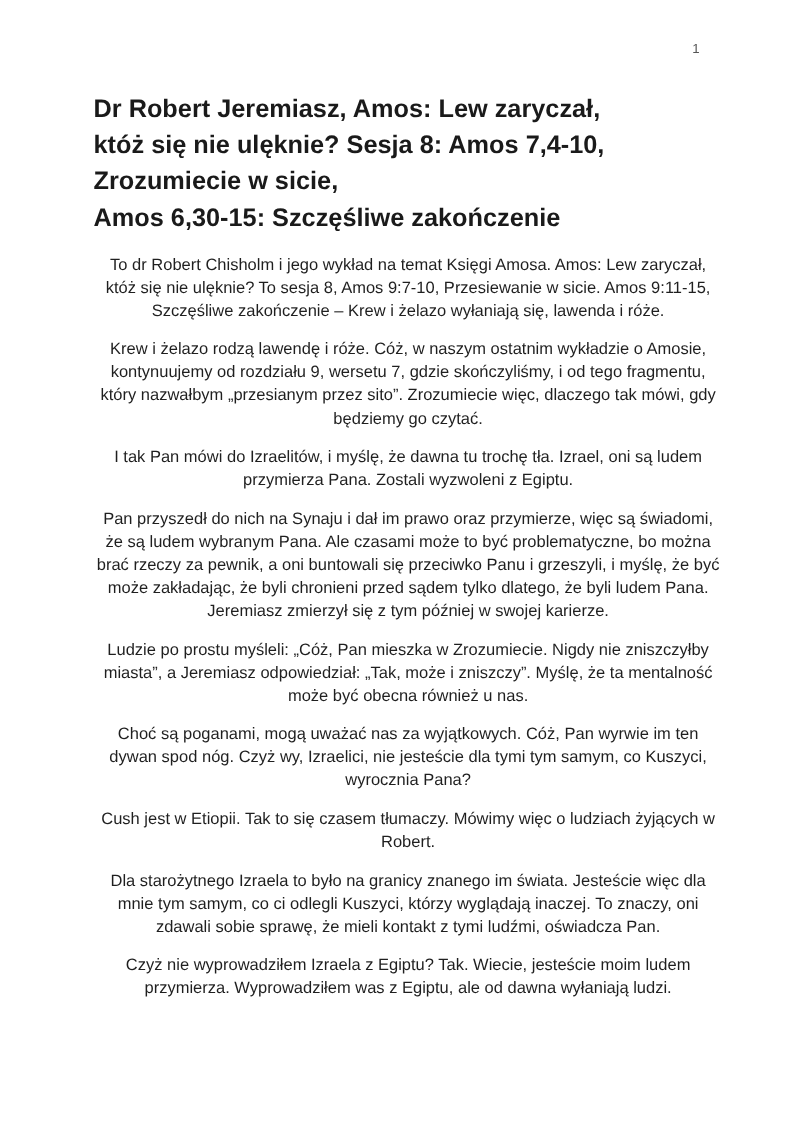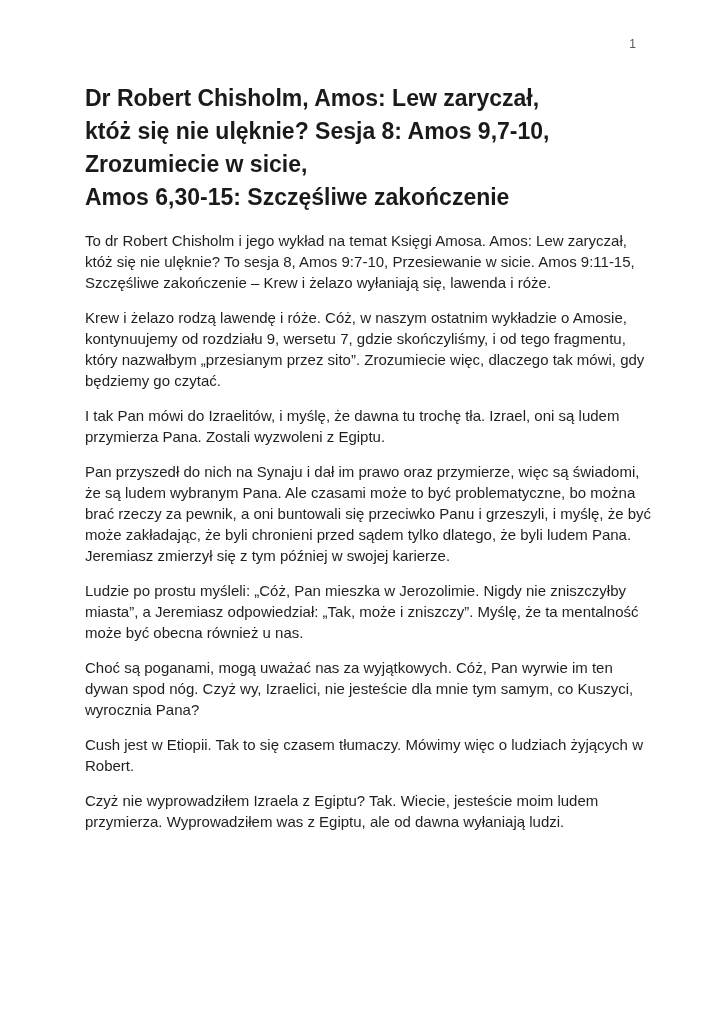--- a/index.html
+++ b/index.html
@@ -35,40 +35,42 @@
     font-weight: 700;
     line-height: 33px;
     color: #1a1a1a;
     letter-spacing: 0;
   }
   .body-text p {
     margin: 0 0 14px 0;
     font-size: 15px;
     line-height: 21px;
     color: #1f1f1f;
+    text-align: center;
   }
 </style>
 </head>
 <body>
 
 <div class="page">
   <div class="page-number">1</div>
 
   <div class="content">
     <h1 class="doc-title">
-      <span>Dr Robert Chisholm, Amos: Lew zaryczał,</span><br>
-      <span>któż się nie ulęknie? Sesja 8: Amos 9,7-10,</span><br>
+      <span>Dr Robert Jeremiasz, Amos: Lew zaryczał,</span><br>
+      <span>któż się nie ulęknie? Sesja 8: Amos 7,4-10,</span><br>
       <span>Zrozumiecie w sicie,</span><br>
       <span>Amos 6,30-15: Szczęśliwe zakończenie</span>
     </h1>
 
     <div class="body-text">
       <p>To dr Robert Chisholm i jego wykład na temat Księgi Amosa. Amos: Lew zaryczał, któż się nie ulęknie? To sesja 8, Amos 9:7-10, Przesiewanie w sicie. Amos 9:11-15, Szczęśliwe zakończenie – Krew i żelazo wyłaniają się, lawenda i róże.</p>
       <p>Krew i żelazo rodzą lawendę i róże. Cóż, w naszym ostatnim wykładzie o Amosie, kontynuujemy od rozdziału 9, wersetu 7, gdzie skończyliśmy, i od tego fragmentu, który nazwałbym „przesianym przez sito”. Zrozumiecie więc, dlaczego tak mówi, gdy będziemy go czytać.</p>
       <p>I tak Pan mówi do Izraelitów, i myślę, że dawna tu trochę tła. Izrael, oni są ludem przymierza Pana. Zostali wyzwoleni z Egiptu.</p>
       <p>Pan przyszedł do nich na Synaju i dał im prawo oraz przymierze, więc są świadomi, że są ludem wybranym Pana. Ale czasami może to być problematyczne, bo można brać rzeczy za pewnik, a oni buntowali się przeciwko Panu i grzeszyli, i myślę, że być może zakładając, że byli chronieni przed sądem tylko dlatego, że byli ludem Pana. Jeremiasz zmierzył się z tym później w swojej karierze.</p>
-      <p>Ludzie po prostu myśleli: „Cóż, Pan mieszka w Jerozolimie. Nigdy nie zniszczyłby miasta”, a Jeremiasz odpowiedział: „Tak, może i zniszczy”. Myślę, że ta mentalność może być obecna również u nas.</p>
-      <p>Choć są poganami, mogą uważać nas za wyjątkowych. Cóż, Pan wyrwie im ten dywan spod nóg. Czyż wy, Izraelici, nie jesteście dla mnie tym samym, co Kuszyci, wyrocznia Pana?</p>
+      <p>Ludzie po prostu myśleli: „Cóż, Pan mieszka w Zrozumiecie. Nigdy nie zniszczyłby miasta”, a Jeremiasz odpowiedział: „Tak, może i zniszczy”. Myślę, że ta mentalność może być obecna również u nas.</p>
+      <p>Choć są poganami, mogą uważać nas za wyjątkowych. Cóż, Pan wyrwie im ten dywan spod nóg. Czyż wy, Izraelici, nie jesteście dla tymi tym samym, co Kuszyci, wyrocznia Pana?</p>
       <p>Cush jest w Etiopii. Tak to się czasem tłumaczy. Mówimy więc o ludziach żyjących w Robert.</p>
+      <p>Dla starożytnego Izraela to było na granicy znanego im świata. Jesteście więc dla mnie tym samym, co ci odlegli Kuszyci, którzy wyglądają inaczej. To znaczy, oni zdawali sobie sprawę, że mieli kontakt z tymi ludźmi, oświadcza Pan.</p>
       <p>Czyż nie wyprowadziłem Izraela z Egiptu? Tak. Wiecie, jesteście moim ludem przymierza. Wyprowadziłem was z Egiptu, ale od dawna wyłaniają ludzi.</p>
     </div>
   </div>
 </div>
 
 </body></html>

